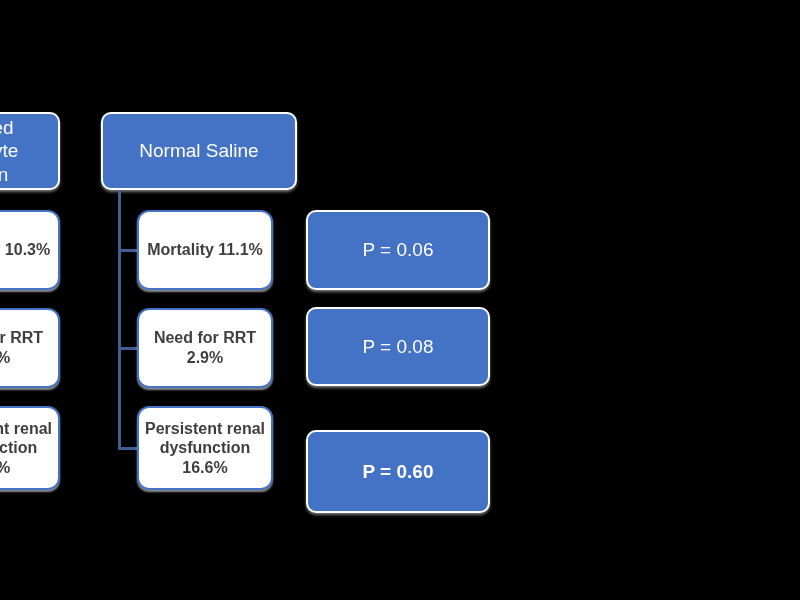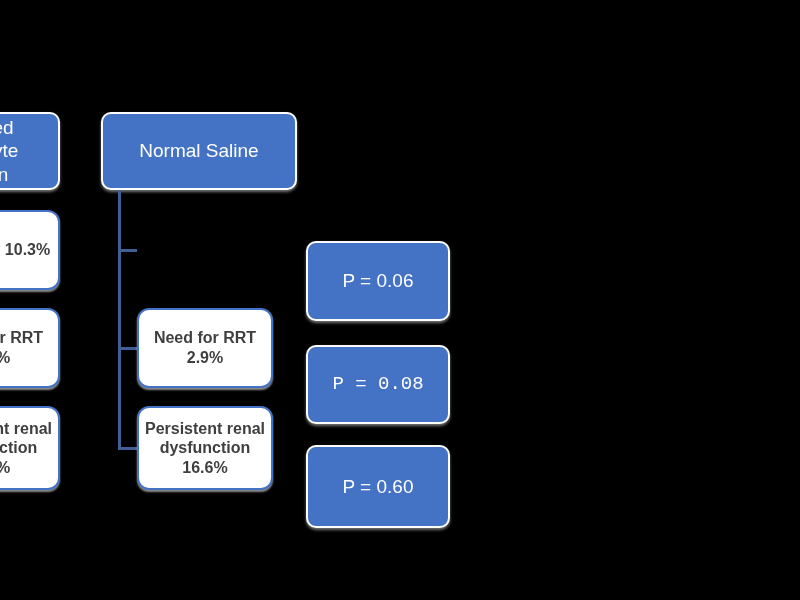--- a/index.html
+++ b/index.html
@@ -62,24 +62,24 @@
   .m-leaf-1   { top: 210px; height: 80px; }
   .m-leaf-2   { top: 308px; height: 80px; }
   .m-leaf-3   { top: 406px; height: 84px; }
   .m-vline    { left: 118px; top: 190px; width: 3px; height: 260px; }
   .m-stub     { left: 118px; width: 19px; height: 3px; }
   .stub-1     { top: 249px; }
   .stub-2     { top: 347px; }
   .stub-3     { top: 447px; }
 
   
-  .p-box      { left: 306px; width: 144px; margin-top: 31px; }
+  .p-box      { left: 306px; width: 184px; }
   .p-box-1    { top: 210px; height: 80px; }
-  .p-box-2    { top: 314px; height: 79px; font-family: Liberation Mono, monospace; }
-  .p-box-3    { top: 414px; height: 83px; }
+  .p-box-2    { top: 307px; height: 79px; }
+  .p-box-3    { top: 430px; height: 83px; font-weight: bold; }
 </style>
 </head>
 <body>
 
 <div class="stage">
 
   <div class="node node-blue hdr-left">Balanced
 Electrolyte
 Solution</div>
 
@@ -90,20 +90,21 @@
 dysfunction
 6.4%</div>
 
   <div class="node node-blue hdr-mid">Normal Saline</div>
 
   <div class="connector m-vline"></div>
   <div class="connector m-stub stub-1"></div>
   <div class="connector m-stub stub-2"></div>
   <div class="connector m-stub stub-3"></div>
 
+  <div class="node node-white m-leaf m-leaf-1">Mortality 11.1%</div>
   <div class="node node-white m-leaf m-leaf-2">Need for RRT
 2.9%</div>
   <div class="node node-white m-leaf m-leaf-3">Persistent renal
 dysfunction
 16.6%</div>
 
   <div class="node node-blue p-box p-box-1">P = 0.06</div>
   <div class="node node-blue p-box p-box-2">P = 0.08</div>
   <div class="node node-blue p-box p-box-3">P = 0.60</div>
 

